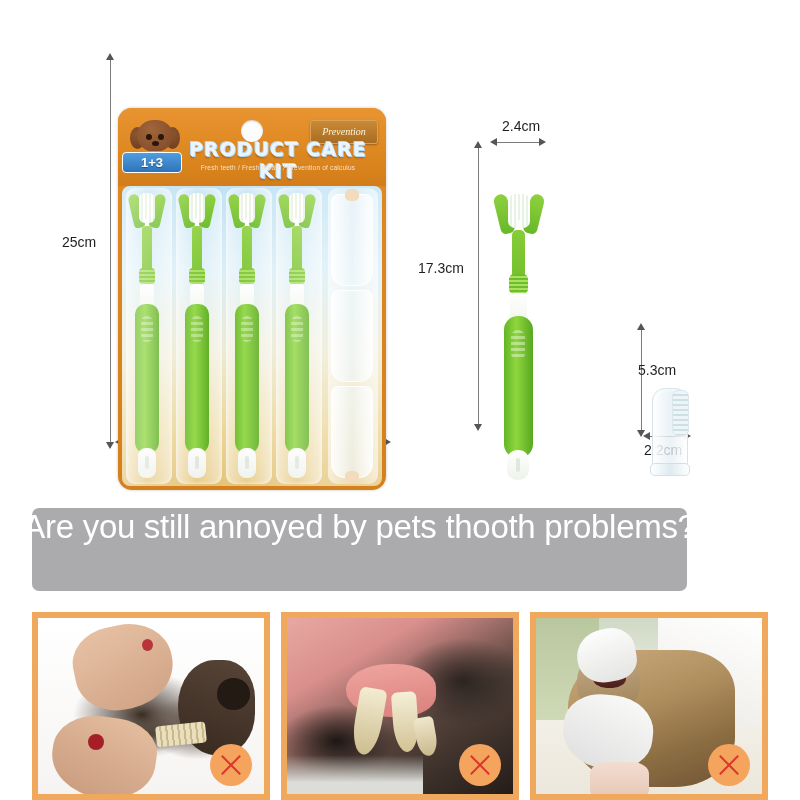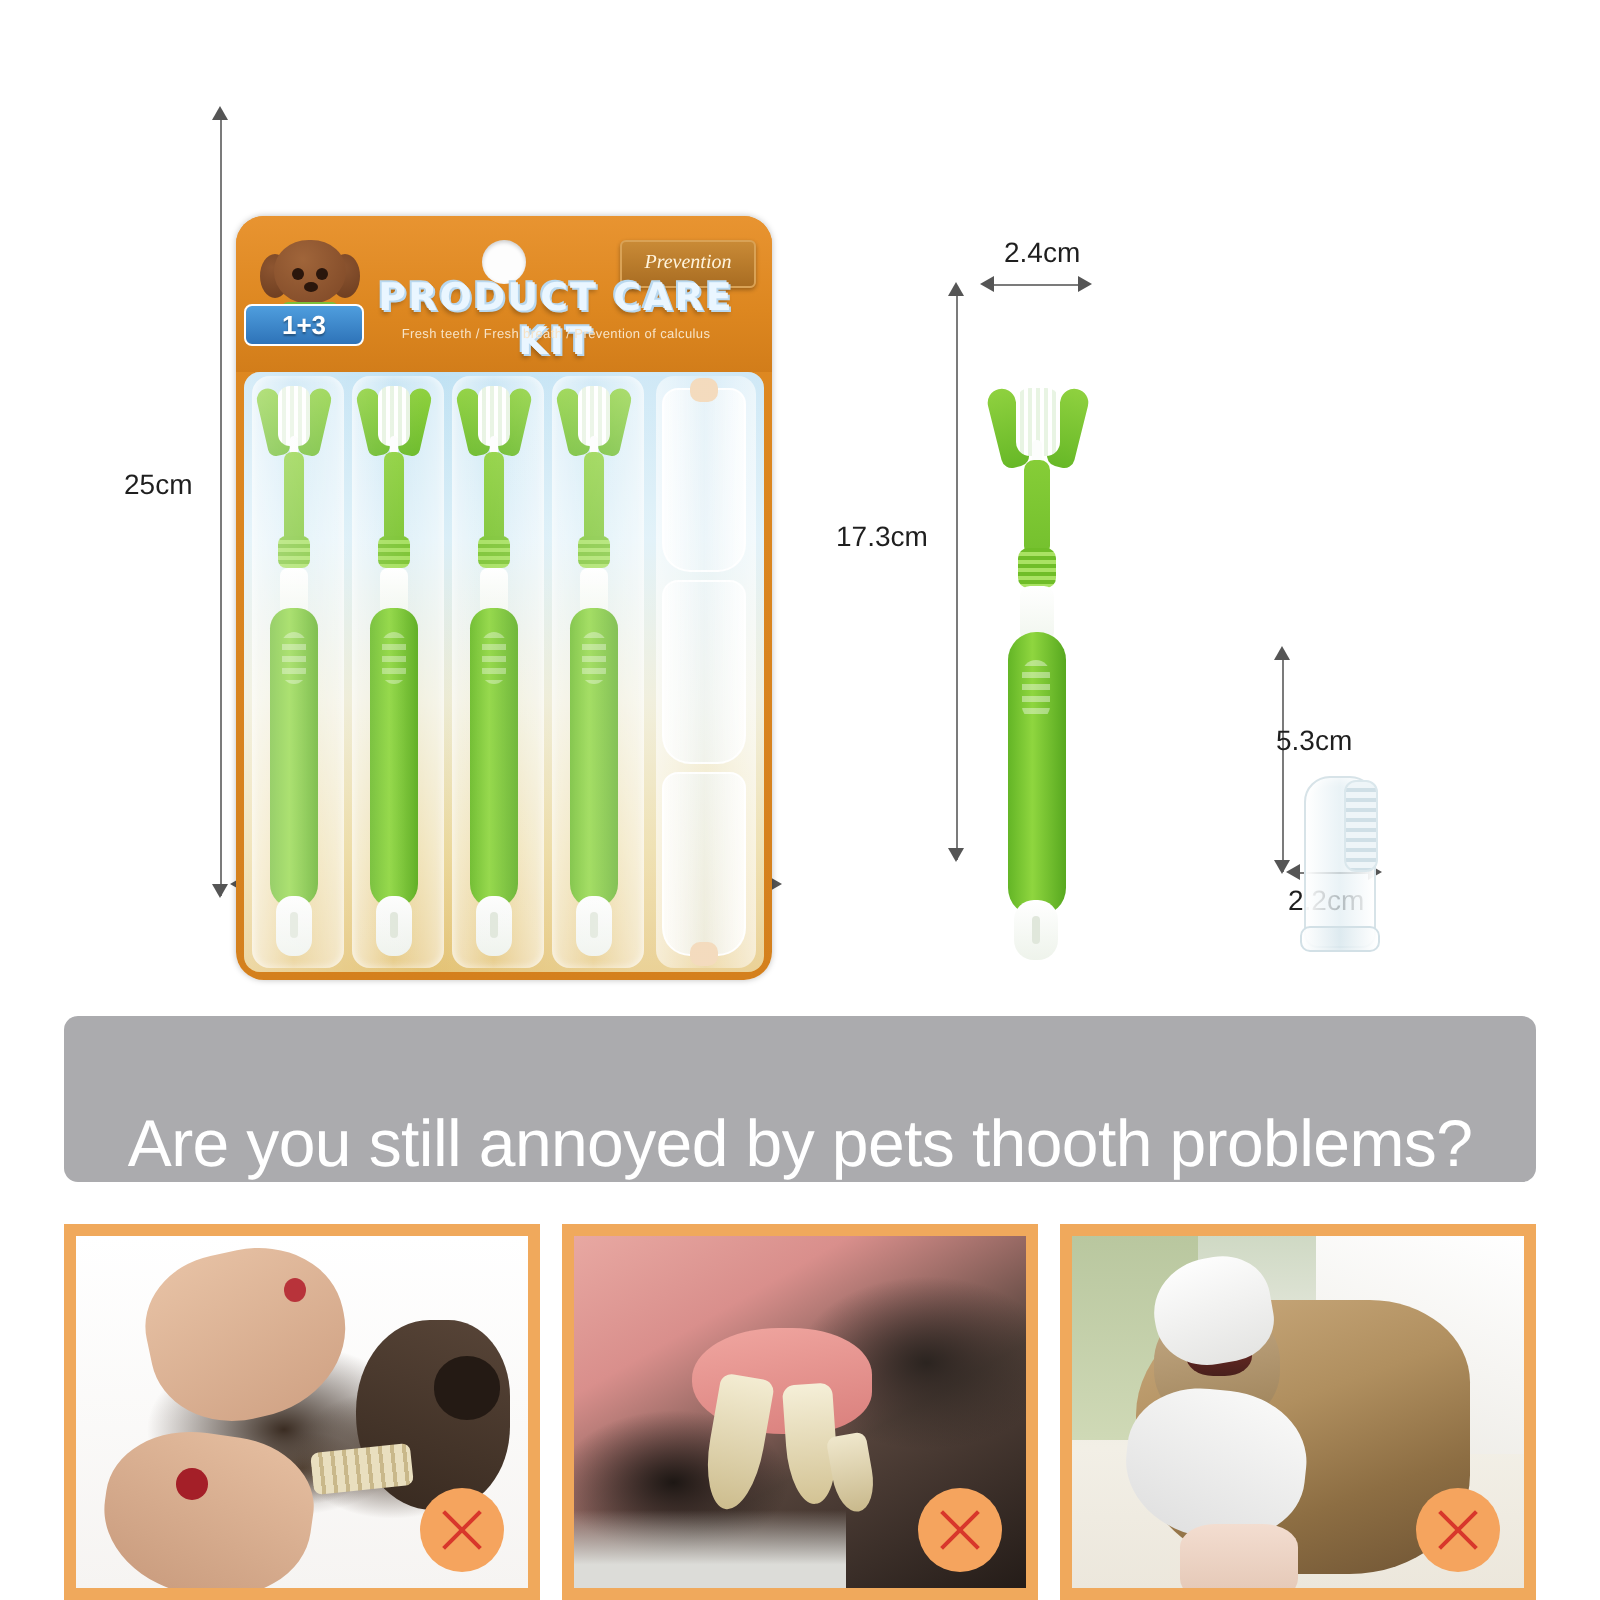--- a/index.html
+++ b/index.html
@@ -147,22 +147,22 @@
     border:1.2px solid #d7e3e8;box-shadow:inset 0 0 6px rgba(255,255,255,.9);}
   .solo-fb .base{position:absolute;left:0;bottom:4px;width:38px;height:11px;border-radius:5px;
     background:linear-gradient(90deg,rgba(255,255,255,.95),rgba(218,232,238,.8),rgba(255,255,255,.95));
     border:1.2px solid #d2e0e6;}
   .solo-fb .bristles{position:absolute;left:22px;top:10px;width:15px;height:44px;border-radius:6px;
     background:repeating-linear-gradient(180deg,#eef5f8 0 3px,#cfdfe6 3px 5px);
     border:1px solid #dae7ec;}
 
   
   .banner{
-    position:absolute;left:32px;top:508px;width:736px;height:83px;border-radius:7px;
-    background:#ababae;display:flex;align-items:flex-end;justify-content:center;
+    position:absolute;left:32px;top:508px;width:655px;height:83px;border-radius:7px;
+    background:#ababae;display:flex;align-items:flex-start;justify-content:center;
   }
   .banner-text{color:#ffffff;font-size:33px;font-weight:400;letter-spacing:-.3px;white-space:nowrap;}
 
   
   .photo-row{position:absolute;left:32px;top:612px;width:736px;height:188px;display:flex;gap:11px;}
   .photo{position:relative;flex:1;border:6px solid #f0a95c;background:#fff;overflow:hidden;}
   .photo .inner{position:absolute;inset:0;}
   .xbadge{position:absolute;right:12px;bottom:8px;width:42px;height:42px;border-radius:50%;
     background:#f5a45e;}
   .xbadge:before,.xbadge:after{content:"";position:absolute;left:50%;top:50%;width:2px;height:26px;

